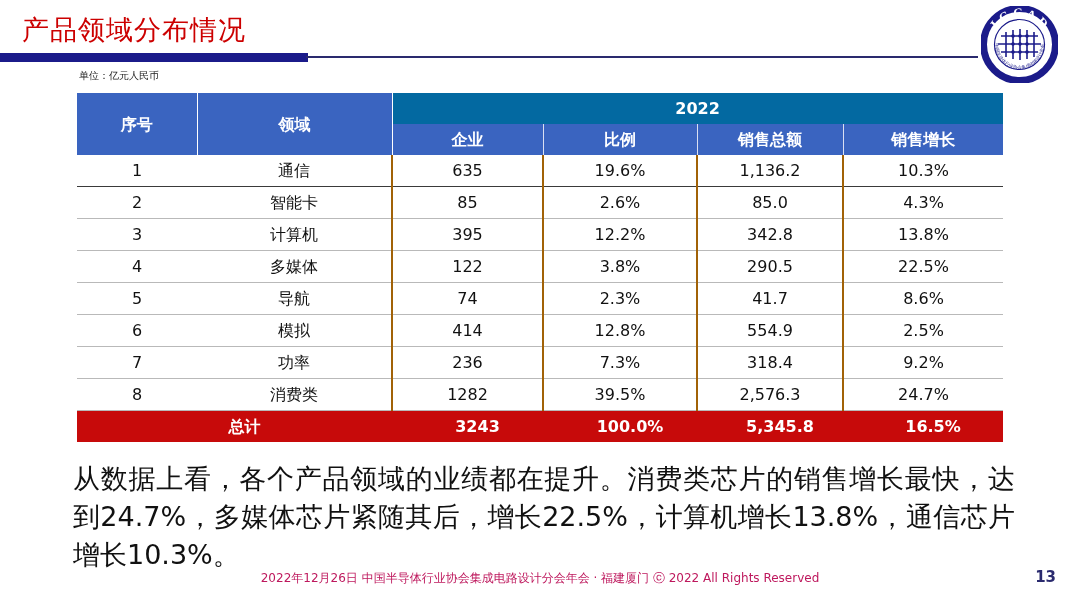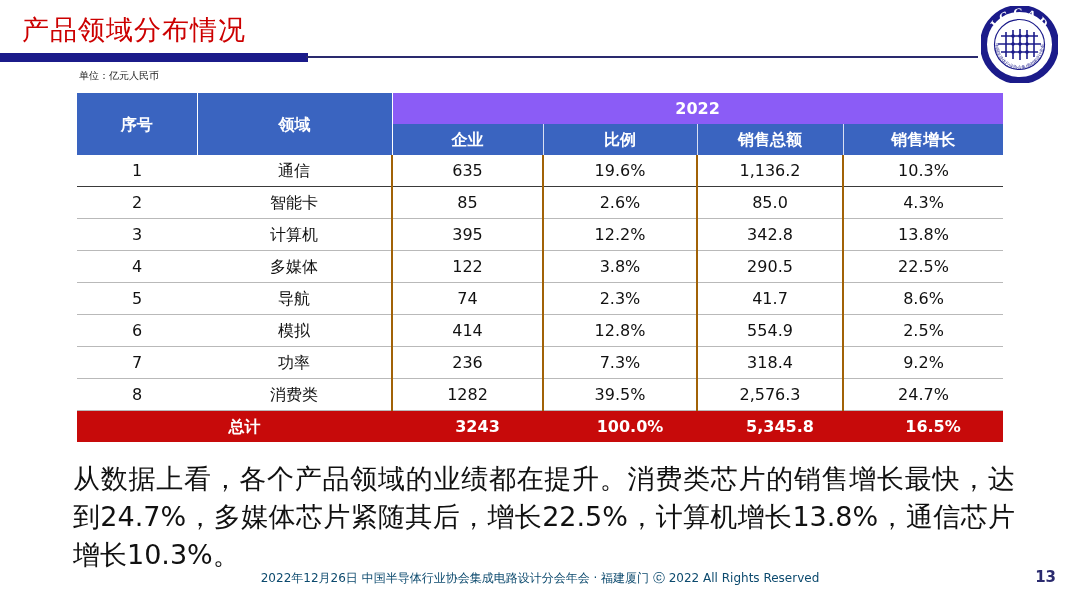--- a/index.html
+++ b/index.html
@@ -83,21 +83,21 @@
   .hdr-2022 {
     background: #3A64C0;
     color: #ffffff;
     font-weight: bold;
     font-size: 16px;
     height: 28px;
     line-height: 28px;
     border-bottom: none;
   }
   .hdr-span {
-    background: #8b5cf6;
+    background: #0369a1;
     border-right: 1px solid #ffffff;
     margin-left: 10px;
   }
   .hdr-sub {
     background: #3A64C0;
     color: #ffffff;
     font-weight: bold;
     font-size: 16px;
     height: 34px;
     line-height: 34px;
@@ -146,21 +146,21 @@
   }
 
   
   .footer-line {
     position: absolute;
     left: 0;
     top: 570px;
     width: 1080px;
     text-align: center;
     font-size: 12px;
-    color: #0c4a6e;
+    color: #be185d;
   }
   .page-number {
     position: absolute;
     right: 24px;
     top: 568px;
     font-size: 15px;
     font-weight: bold;
     color: #2A2A6E;
   }
 </style>

